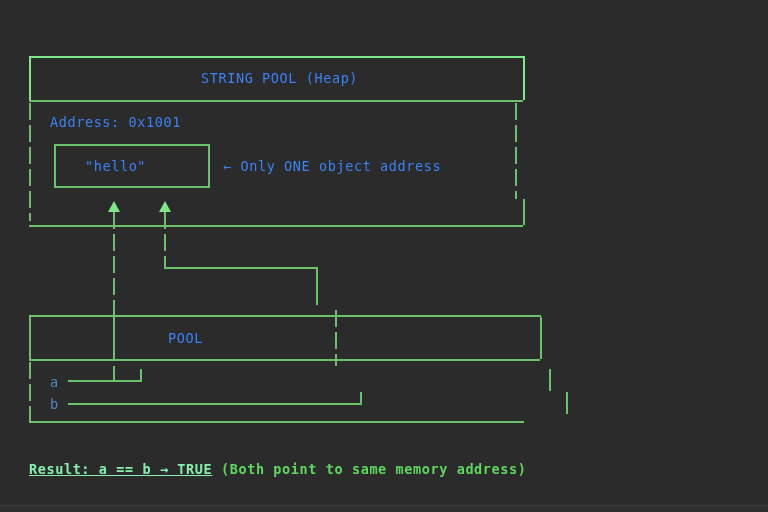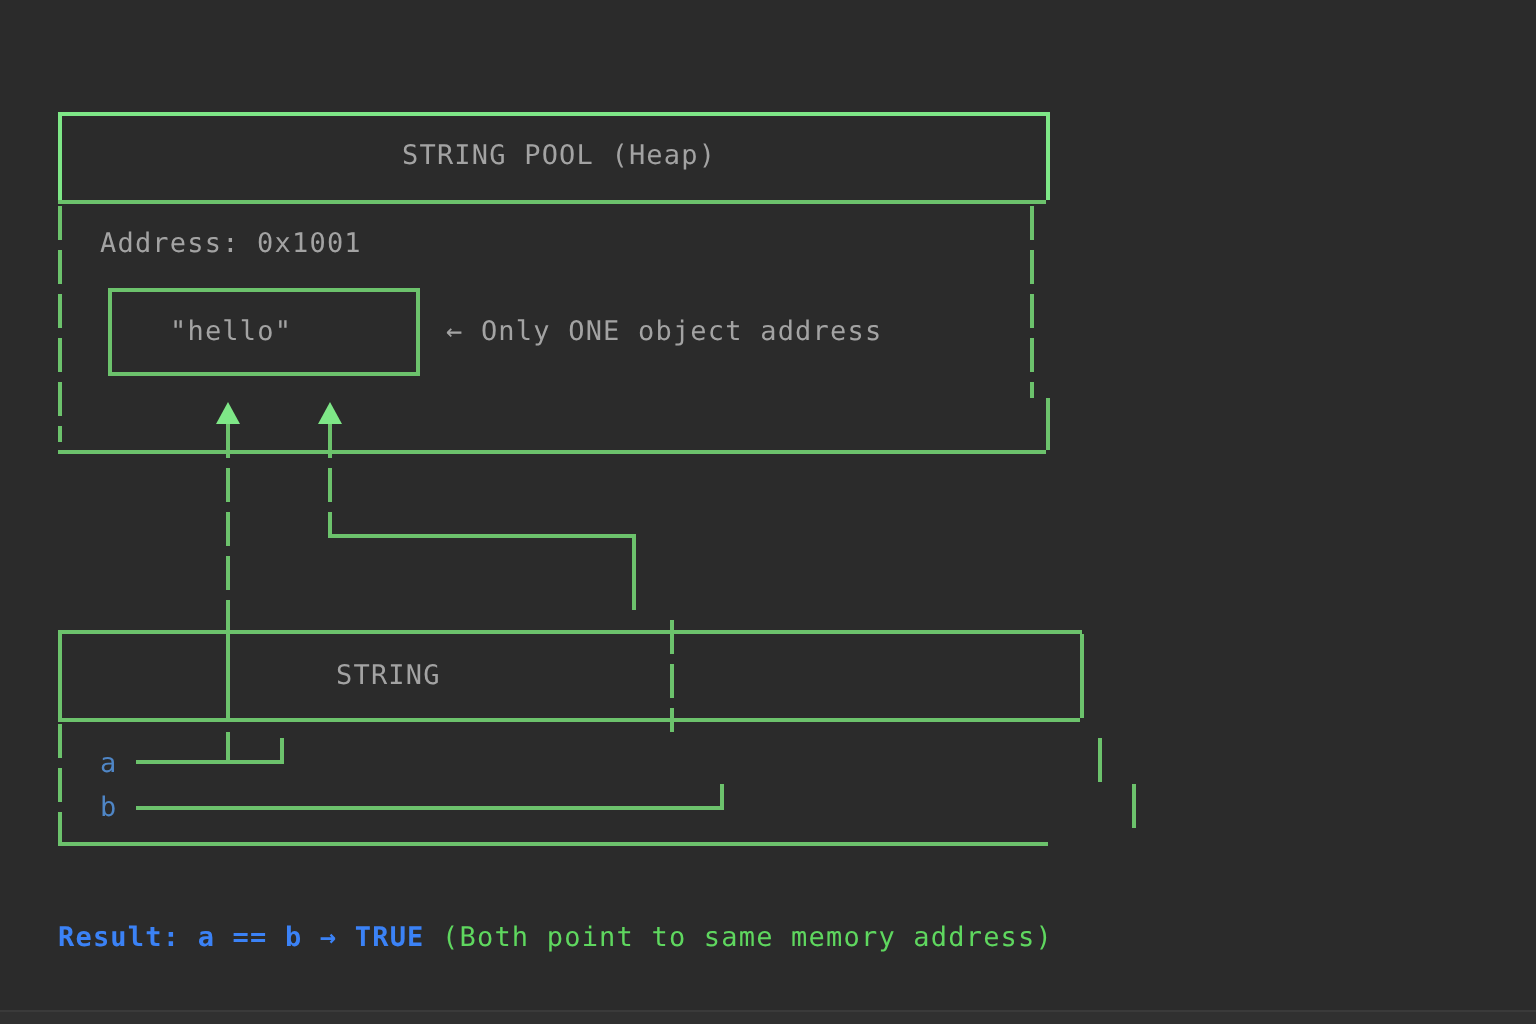--- a/index.html
+++ b/index.html
@@ -58,42 +58,42 @@
   
   .txt {
     position: absolute;
     white-space: pre;
     font-family: "DejaVu Sans Mono", "Liberation Mono", monospace;
     font-size: 13.5px;
     line-height: 16px;
     color: #5fd75f;
     letter-spacing: 0.6px;
   }
-  .txt.mid   { color: #a3a3a3; }
+  .txt.mid   { color: #3b82f6; }
   .txt.blue  { color: #4f86c6; }
 
   .tri {
     position: absolute;
     width: 0;
     height: 0;
     border-left: 6px solid transparent;
     border-right: 6px solid transparent;
     border-bottom: 11px solid #7ee787;
   }
 
   .result-line {
     position: absolute;
     white-space: pre;
     font-size: 13.5px;
     line-height: 16px;
     letter-spacing: 0.6px;
     font-family: "DejaVu Sans Mono", "Liberation Mono", monospace;
   }
-  .result-line .b { font-weight: bold; color: #3b82f6; }
-  .result-line .n { font-weight: normal; color: #5fd75f; }
+  .result-line .b { font-weight: bold; color: #86efac; text-decoration: underline; }
+  .result-line .n { font-weight: bold; color: #5fd75f; }
 </style>
 </head>
 <body>
 
 <div id="canvas">
 
   <div>
 
     <div class="hline bright" style="left:29px; top:56px; width:496px;"></div>
 
@@ -139,21 +139,21 @@
   <div>
 
     <div class="hline" style="left:29px; top:315px; width:512px;"></div>
 
     <div class="vseg" style="left:29px; top:317px; height:42px;"></div>
     <div class="vseg" style="left:540px; top:317px; height:42px;"></div>
 
     <div class="vrun" style="left:113px; top:317px; height:42px;"></div>
     <div class="vrun" style="left:335px; top:310px; height:56px;"></div>
 
-    <div class="txt mid" style="left:168px; top:330px;">STRING</div>
+    <div class="txt mid" style="left:168px; top:330px;">POOL</div>
 
     <div class="hline" style="left:29px; top:359px; width:511px;"></div>
 
     <div class="vrun" style="left:29px; top:362px; height:60px;"></div>
 
     <div class="vseg" style="left:549px; top:369px; height:22px;"></div>
     <div class="vseg" style="left:566px; top:392px; height:22px;"></div>
 
     <div class="txt blue" style="left:50px; top:374px;">a</div>
     <div class="hline" style="left:68px; top:380px; width:74px;"></div>

